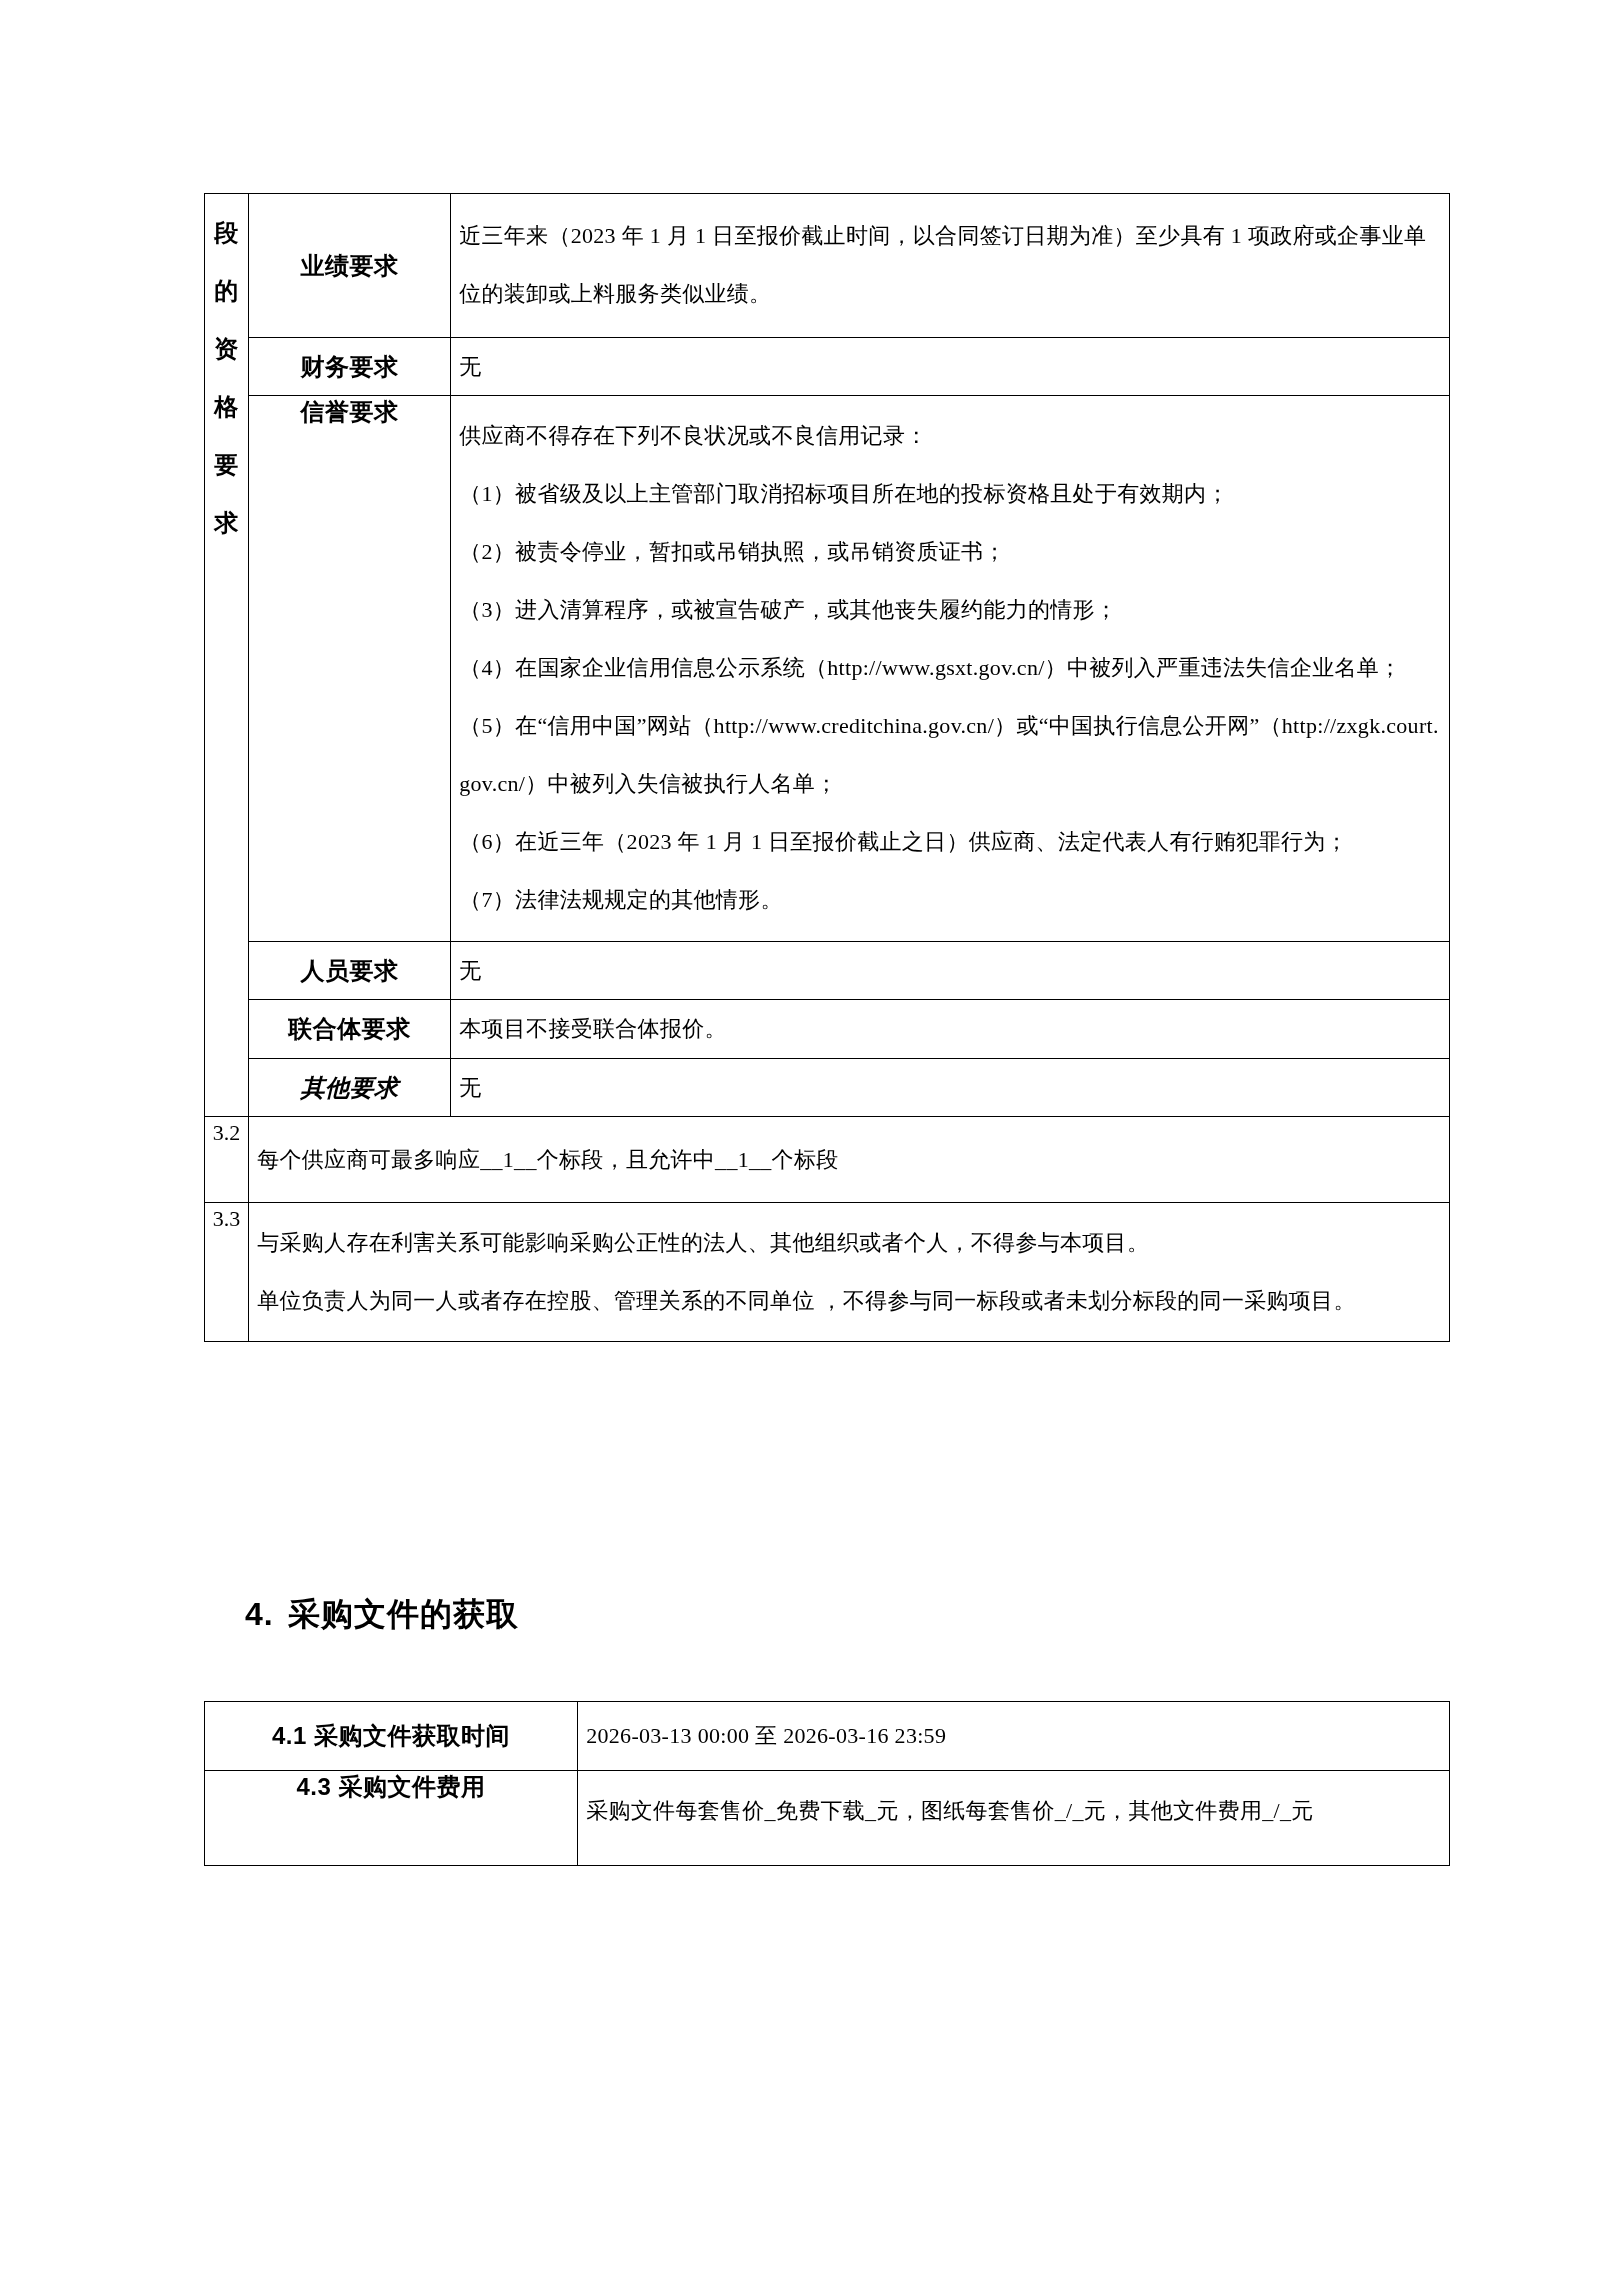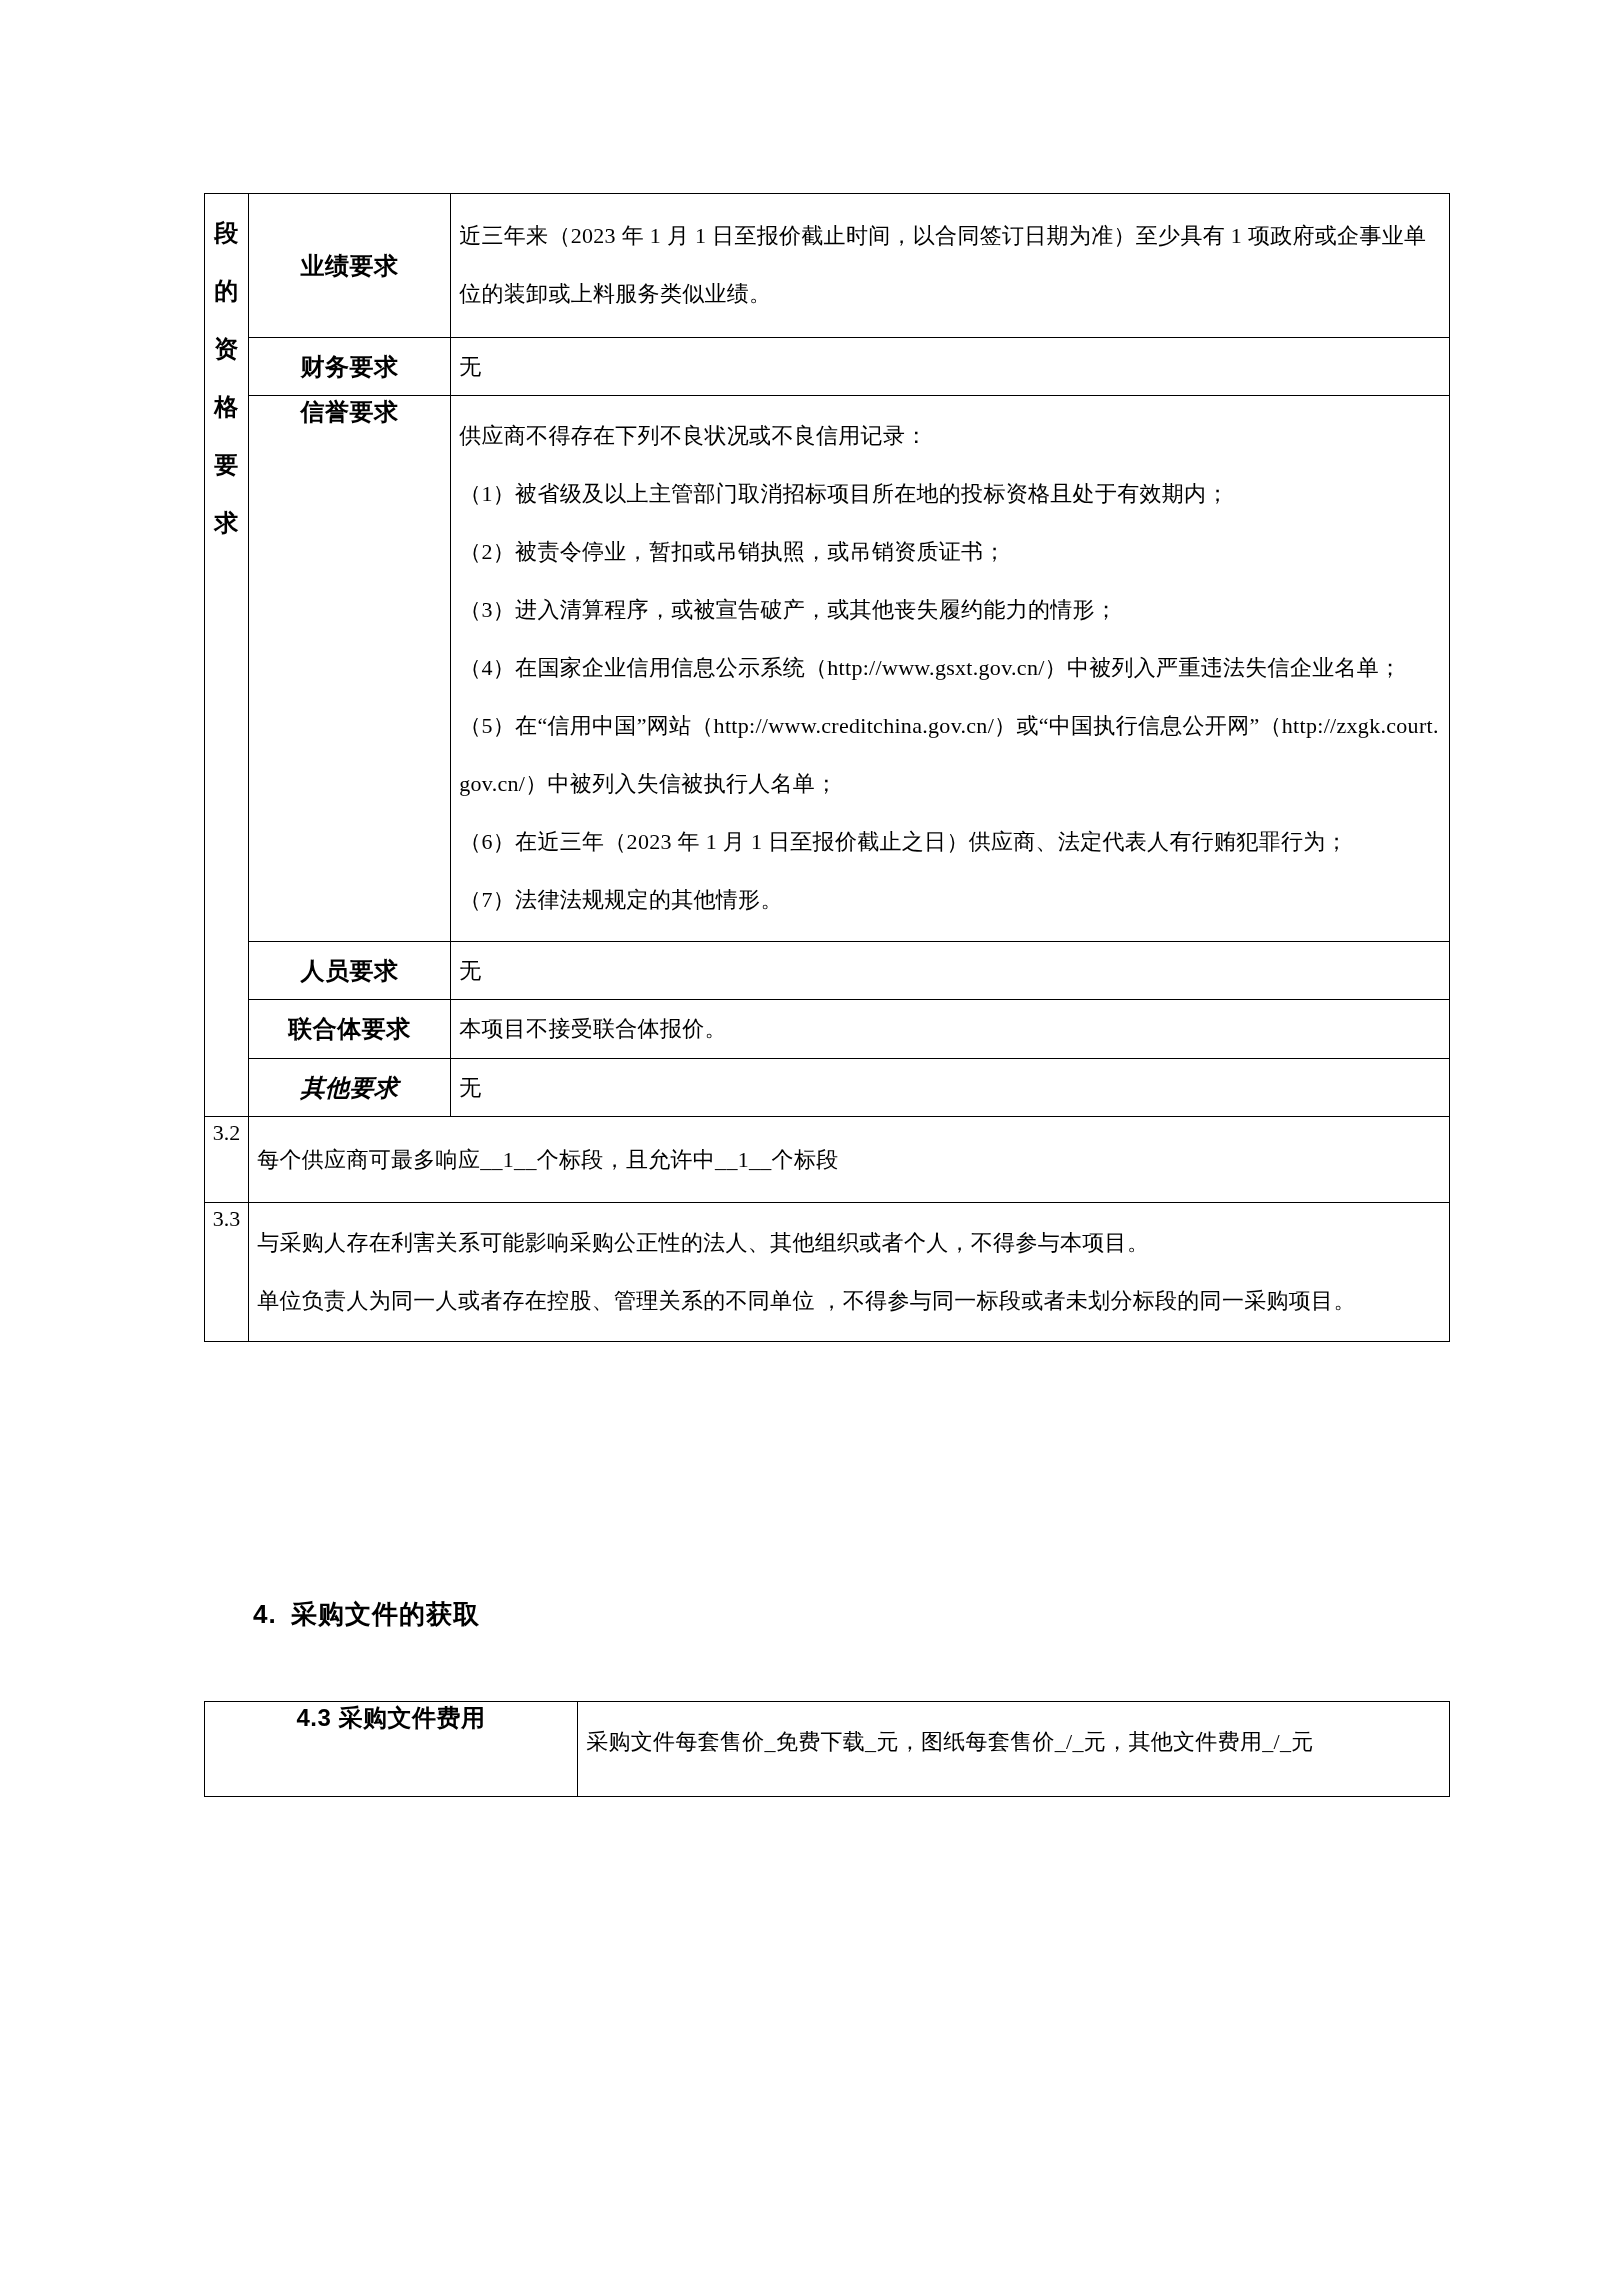--- a/index.html
+++ b/index.html
@@ -78,25 +78,24 @@
   .col-name { width: 202px; }
   .col-val  { width: 999px; }
 
   
   .section-heading {
     position: absolute;
     left: 245px;
     top: 1594px;
     font-family: "Liberation Sans", "DejaVu Sans", sans-serif;
     font-weight: bold;
-    font-size: 26px;
+    font-size: 32px;
     line-height: 40px;
     letter-spacing: 1px;
     white-space: nowrap;
-    margin-left: 8px;
   }
   .section-heading .sh-num { margin-right: 14.3px; }
 
   
   #table-acquisition {
     position: absolute;
     left: 204px;
     top: 1701px;
   }
   .col-label2 { width: 373px; }
@@ -230,20 +229,30 @@
     <span class="sh-num">4.</span><span>采购文件的获取</span>
   </div>
 
   <table id="table-acquisition" class="doc-table">
     <colgroup>
       <col class="col-label2">
       <col class="col-val2">
     </colgroup>
     <tbody>
       <tr>
+        <td style="height:66px;">
+          <div class="vcenter">
+              <span class="label-text">4.1 采购文件获取时间</span>
+            </div>
+        </td>
+        <td>
+          <div class="cellpad body-text pad-left-sm" style="line-height:31px;padding-top:18.4px;padding-bottom:18.4px;">2026-03-13  00:00 至 2026-03-16  23:59</div>
+        </td>
+      </tr>
+      <tr>
         <td>
           <div class="vcenter">
               <span class="label-text">4.3 采购文件费用</span>
             </div>
         </td>
         <td>
           <div class="cellpad body-text pad-left-sm" style="padding-top:11.2px;padding-bottom:25px;">采购文件每套售价_免费下载_元，图纸每套售价_/_元，其他文件费用_/_元</div>
         </td>
       </tr>
     </tbody>

